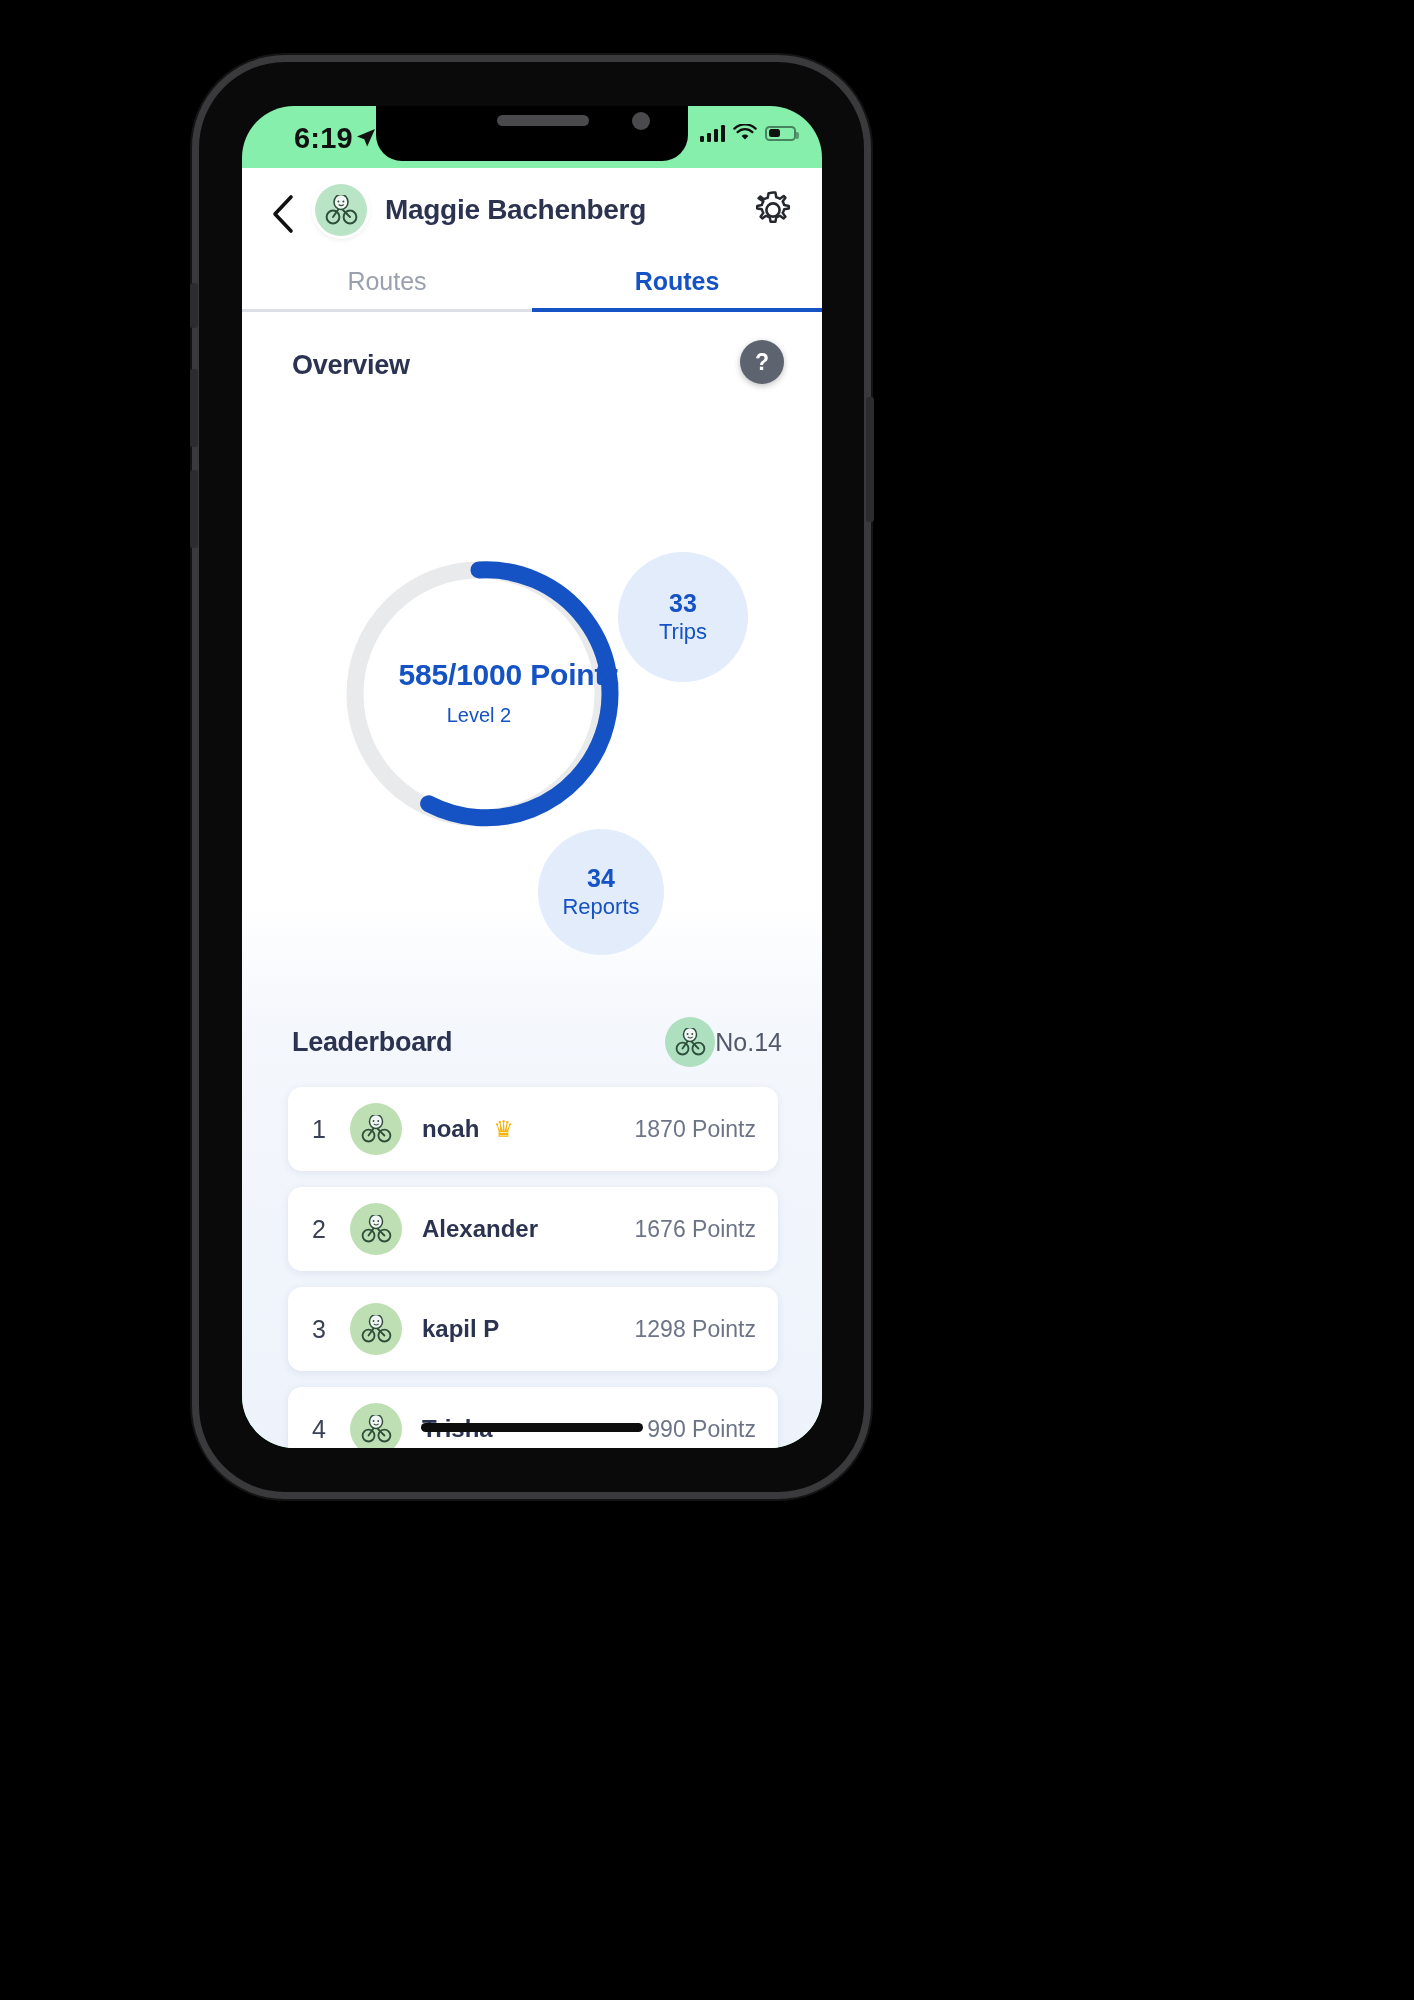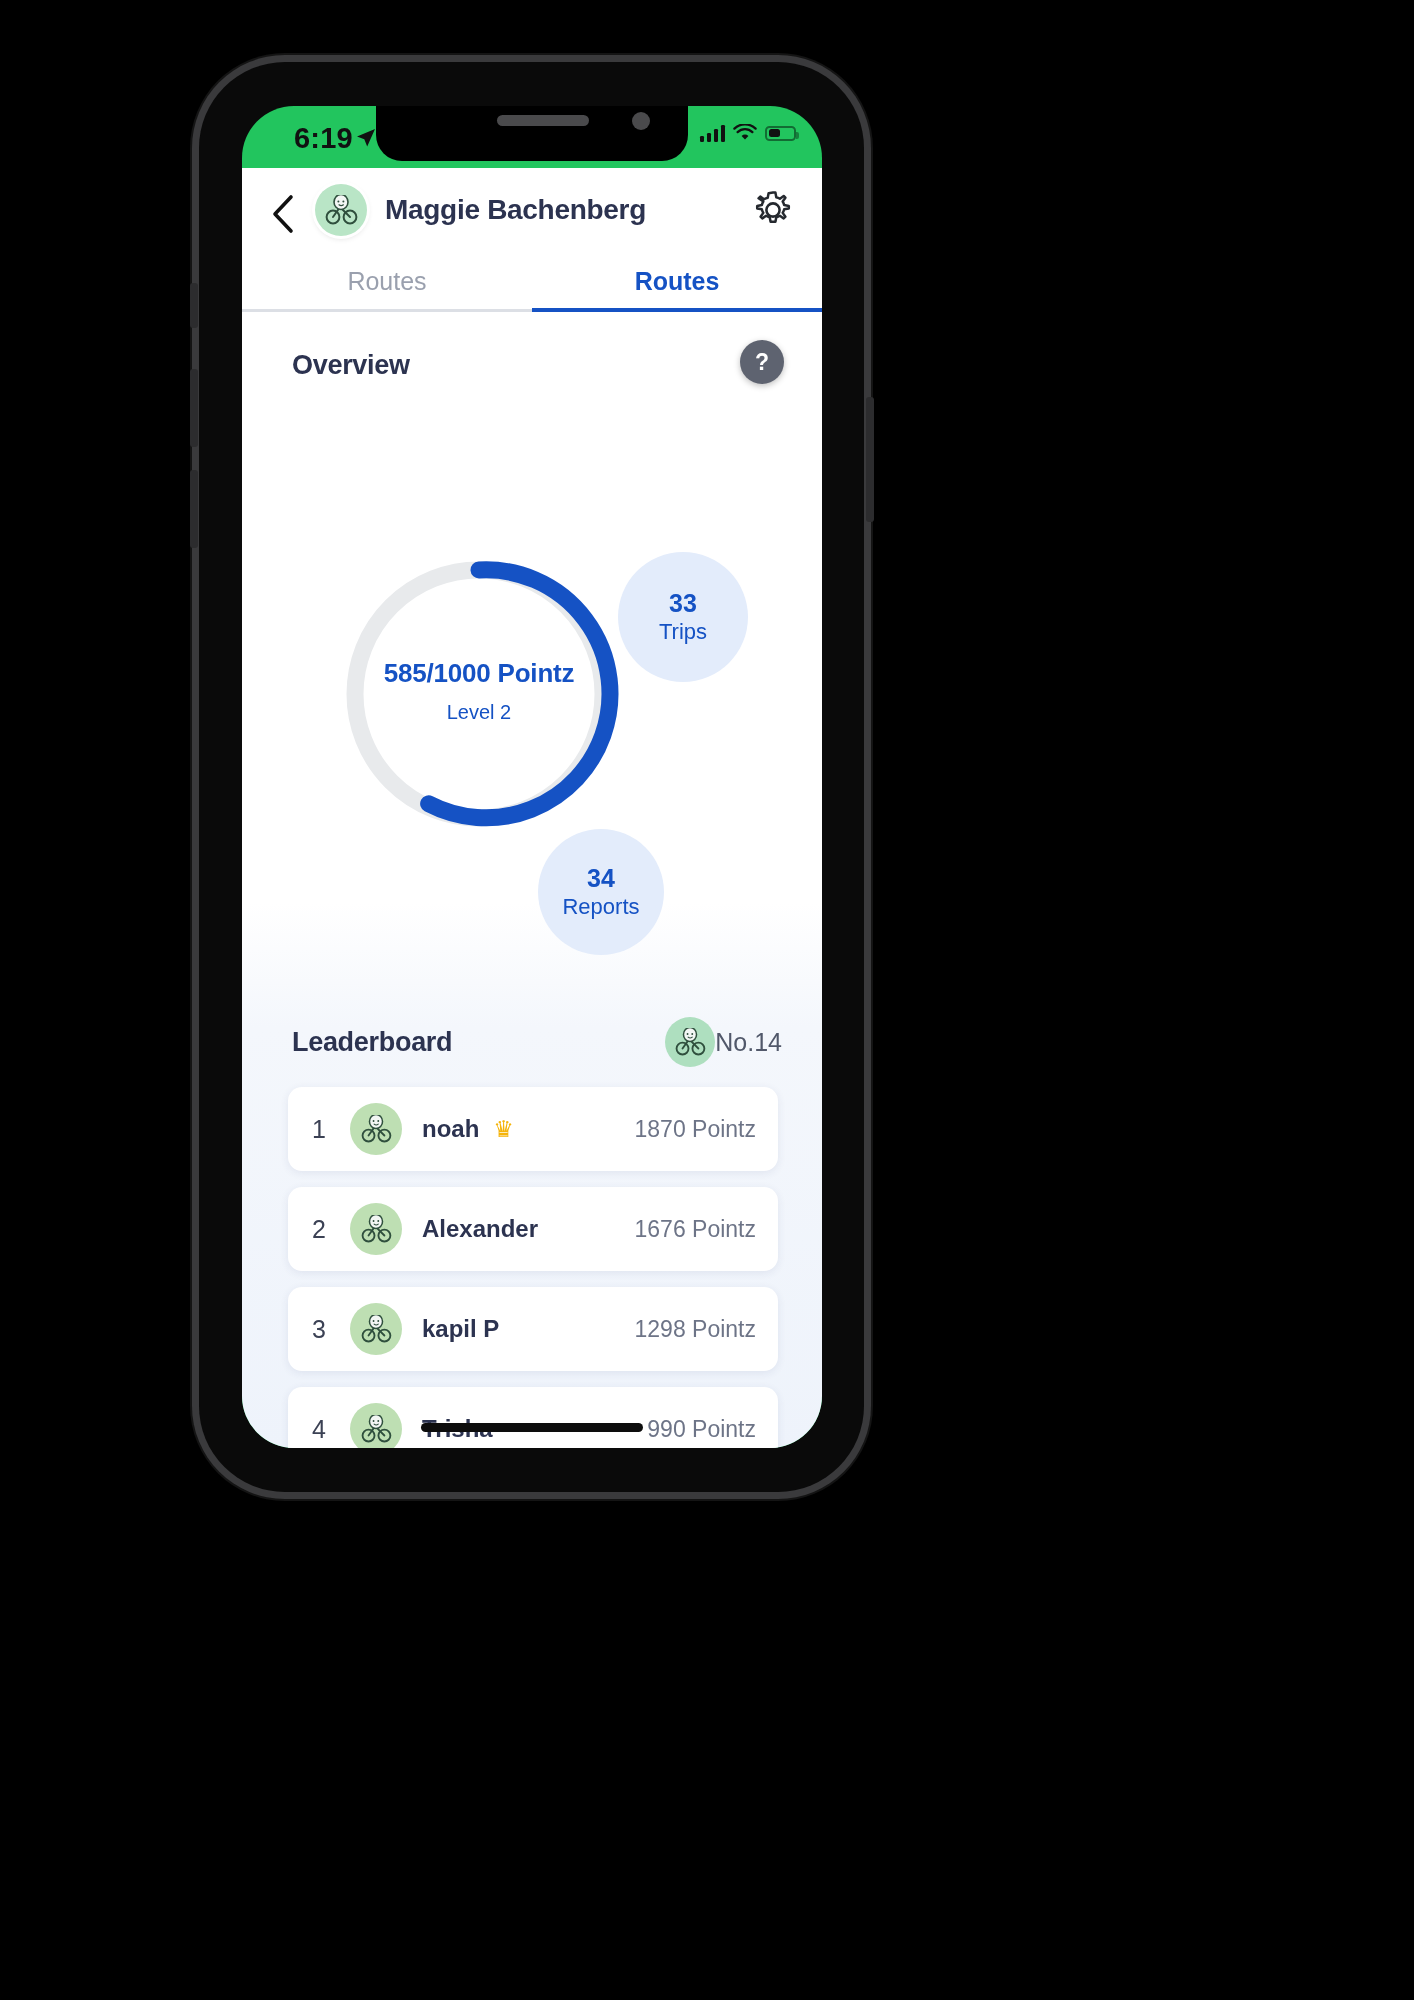--- a/index.html
+++ b/index.html
@@ -9,21 +9,21 @@
   
   .stage { position:relative; width:1414px; height:2000px; background:#000; }
 
   .phone-outer{
     position:absolute; left:199px; top:62px; width:665px; height:1430px;
     border-radius:86px; background:#0a0a0a;
     box-shadow:0 0 0 7px #3a3a3c, 0 0 0 9px #141414;
   }
   .phone-inner{
     position:absolute; left:242px; top:106px; width:580px; height:1342px;
-    border-radius:52px; background:#22c55e; overflow:hidden;
+    border-radius:52px; background:#86efac; overflow:hidden;
   }
   
   .btn-side{ position:absolute; background:#2c2c2e; border-radius:3px; }
   .btn-mute{ left:190px; top:283px;  width:8px; height:45px; }
   .btn-volup{ left:190px; top:369px; width:8px; height:78px; }
   .btn-voldn{ left:190px; top:470px; width:8px; height:78px; }
   .btn-power{ left:866px; top:397px; width:8px; height:125px; background:#2c2c2e; border-radius:3px;}
 
   
   .notch{
@@ -77,21 +77,21 @@
 
   .overview-row{ position:absolute; left:50px; top:38px; right:40px; display:flex; align-items:center;}
   .help{ position:absolute; right:38px; top:28px; width:44px; height:44px; border-radius:50%;
          background:#5e6370; color:#fff; font-size:23px; font-weight:700;
          display:flex; align-items:center; justify-content:center; cursor:pointer;
          box-shadow:0 2px 6px rgba(0,0,0,.25);}
 
   
   .donut{ position:absolute; left:97px; top:242px; width:280px; height:280px; }
   .donut .ctr{ position:absolute; left:0; right:0; top:104px; text-align:center; }
-  .ctr .big{ font-size:26px; font-weight:700; color:#1552c4; letter-spacing:-.2px;}
+  .ctr .big{ font-size:30px; font-weight:700; color:#1552c4; letter-spacing:-.2px;text-align:right;}
   .ctr .lvl{ font-size:20px; color:#1552c4; margin-top:12px;}
 
   
   .bub{ position:absolute; border-radius:50%; background:#e3ecfb;
         display:flex; flex-direction:column; align-items:center; justify-content:center;
         color:#1552c4; line-height:1.22;}
   .bub .v{ font-size:25px; font-weight:700; }
   .bub .l{ font-size:22px; }
   .bub-trips  { left:376px; top:240px;  width:130px; height:130px; }
   .bub-miles  { left:398px; top:391px;  width:132px; height:132px; }

